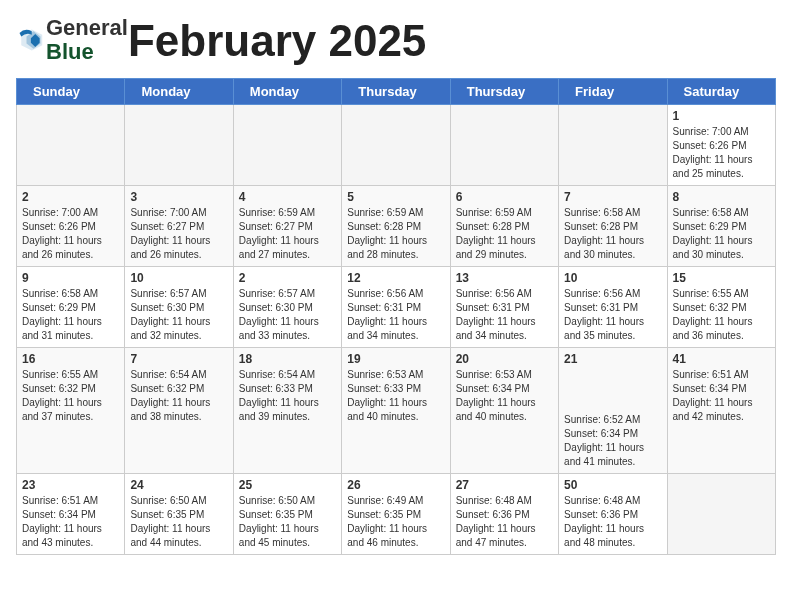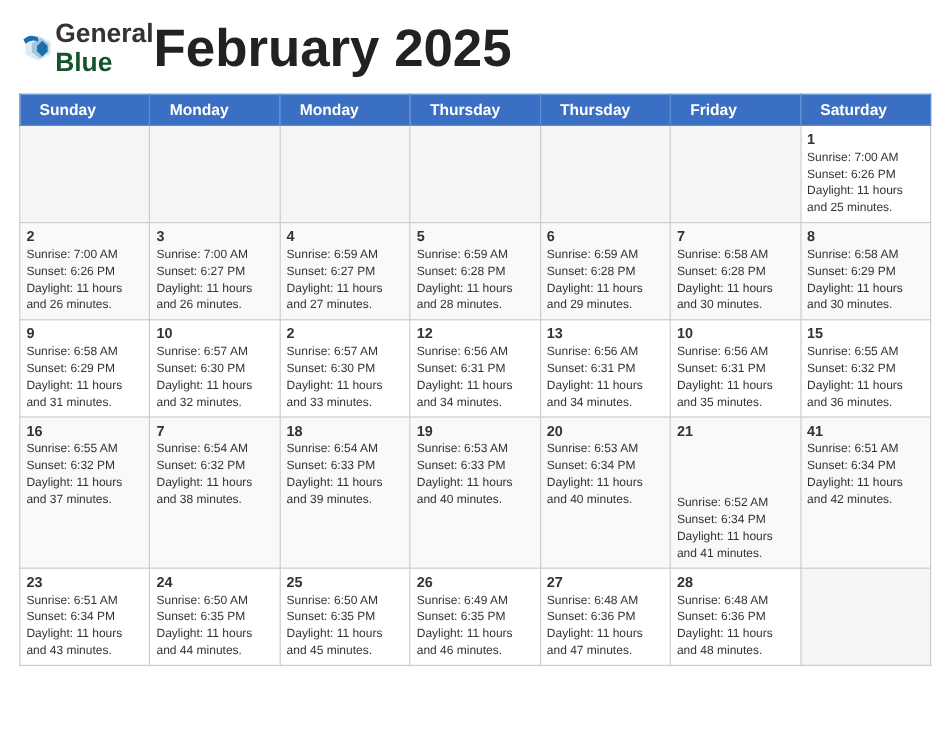--- a/index.html
+++ b/index.html
@@ -318,21 +318,21 @@
 and 46 minutes.</div>
         </td>
         <td>
           <span class="day-num">27</span>
           <div class="day-info" style="white-space: pre-line;">Sunrise: 6:48 AM
 Sunset: 6:36 PM
 Daylight: 11 hours
 and 47 minutes.</div>
         </td>
         <td>
-          <span class="day-num">28</span>
+          <span class="day-num">50</span>
           <div class="day-info" style="white-space: pre-line;">Sunrise: 6:48 AM
 Sunset: 6:36 PM
 Daylight: 11 hours
 and 48 minutes.</div>
         </td>
         <td class="empty-cell"></td>
       </tr>
     </tbody>
 </table>
 

